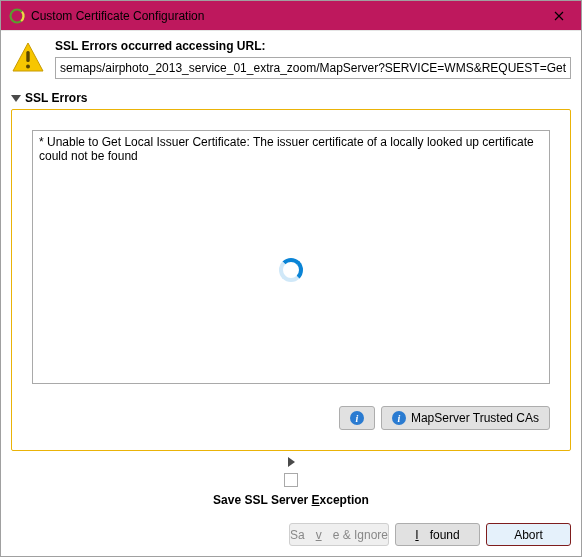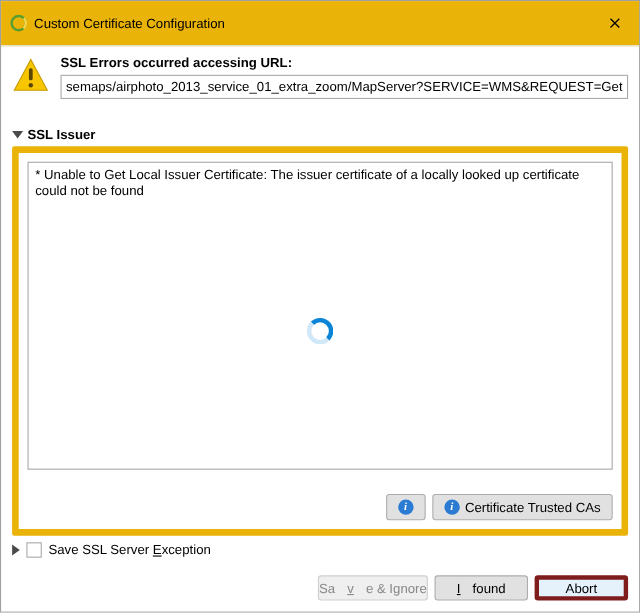--- a/index.html
+++ b/index.html
@@ -13,25 +13,25 @@
   .window {
     width: 582px;
     height: 557px;
     background: #ffffff;
     border: 1px solid #a0a0a0;
     display: flex;
     flex-direction: column;
     position: relative;
   }
   .titlebar {
-    height: 41px;
+    height: 30px;
     display: flex;
     align-items: center;
     padding: 0 0 0 8px;
-    background: #eab308;
+    background: #be185d;
     border-bottom: 1px solid #e5e5e5;
     justify-content: flex-end;
   }
   .titlebar .title-text {
     flex: 1;
     font-size: 12px;
   }
   .titlebar .close {
     width: 45px;
     height: 29px;
@@ -53,21 +53,21 @@
     flex: 1;
     display: flex;
     flex-direction: column;
     padding: 8px 10px 8px 10px;
     overflow: hidden;
   }
   .url-row {
     display: flex;
     align-items: flex-start;
     gap: 10px;
-    margin-bottom: 21px;
+    margin-bottom: 8px;
   }
   .warn-icon {
     width: 34px; height: 34px;
     flex: 0 0 auto;
     margin-top: 2px;
   }
   .url-col {
     flex: 1;
     display: flex;
     flex-direction: column;
@@ -105,23 +105,23 @@
     border-right: 5px solid transparent;
     border-top: 7px solid #4a4a4a;
   }
   .tri-right {
     border-top: 5px solid transparent;
     border-bottom: 5px solid transparent;
     border-left: 7px solid #4a4a4a;
   }
   .errors-panel {
     flex: 1;
-    border: 6px solid #eab308;
+    border: 1px solid #eab308;
     border-radius: 2px;
-    padding: 8px;
+    padding: 20px;
     display: flex;
     flex-direction: column;
     min-height: 0;
     gap: 16px;
   }
   .errors-text {
     flex: 1;
     border: 1px solid #a9a9a9;
     background: #fff;
     padding: 4px 6px;
@@ -168,21 +168,22 @@
     display: inline-flex;
     align-items: center;
     justify-content: center;
     font-family: Georgia, serif;
   }
   .save-row {
     display: flex;
     align-items: center;
     gap: 6px;
     padding: 6px 0 2px 0;
-    font-weight: normal;
+    font-weight: bold;
+    flex-direction: column;
   }
   .chk {
     width: 14px; height: 14px;
     border: 1px solid #a9a9a9;
     background: #fff;
     display: inline-block;
   }
   .footer {
     display: flex;
     justify-content: flex-end;
@@ -196,21 +197,21 @@
     background: #e1e1e1;
     border-radius: 3px;
     font-size: 12px;
     display: inline-flex;
     align-items: center;
     justify-content: center;
     cursor: pointer;
     gap: 11px;
   }
   .btn-std.default {
-    border: 4px solid #7f1d1d;
+    border: 1px solid #7f1d1d;
     background: #e5f1fb;
   }
   .btn-std.disabled {
     color: #888;
     background: #efefef;
     border-color: #cfcfcf;
     cursor: default;
   }
   .underline-char { text-decoration: underline; }
 </style>
@@ -245,35 +246,35 @@
         </svg>
       </span>
       <div class="url-col">
         <div class="url-label">SSL Errors occurred accessing URL:</div>
         <input class="url-input" type="text" readonly="" value="semaps/airphoto_2013_service_01_extra_zoom/MapServer?SERVICE=WMS&amp;REQUEST=GetCapabilities" style="">
       </div>
     </div>
 
     <div class="section-header">
       <span class="tri tri-down"></span>
-      <span>SSL Issuer</span>
+      <span>SSL Errors</span>
     </div>
 
     <div class="errors-panel">
       <div class="errors-text">
         <span>* Unable to Get Local Issuer Certificate: The issuer certificate of a locally looked up certificate could not be found</span>
         <div class="spinner"></div>
       </div>
       <div class="panel-buttons">
         <div class="btn">
           <span class="info-ico">i</span>
         </div>
         <div class="btn">
           <span class="info-ico">i</span>
-          <span>Certificate Trusted CAs</span>
+          <span>MapServer Trusted CAs</span>
         </div>
       </div>
     </div>
 
     <div class="save-row">
       <span class="tri tri-right"></span>
       <span class="chk"></span>
       <span>
         <span>Save SSL Server </span><span class="underline-char">E</span><span>xception</span>
       </span>

